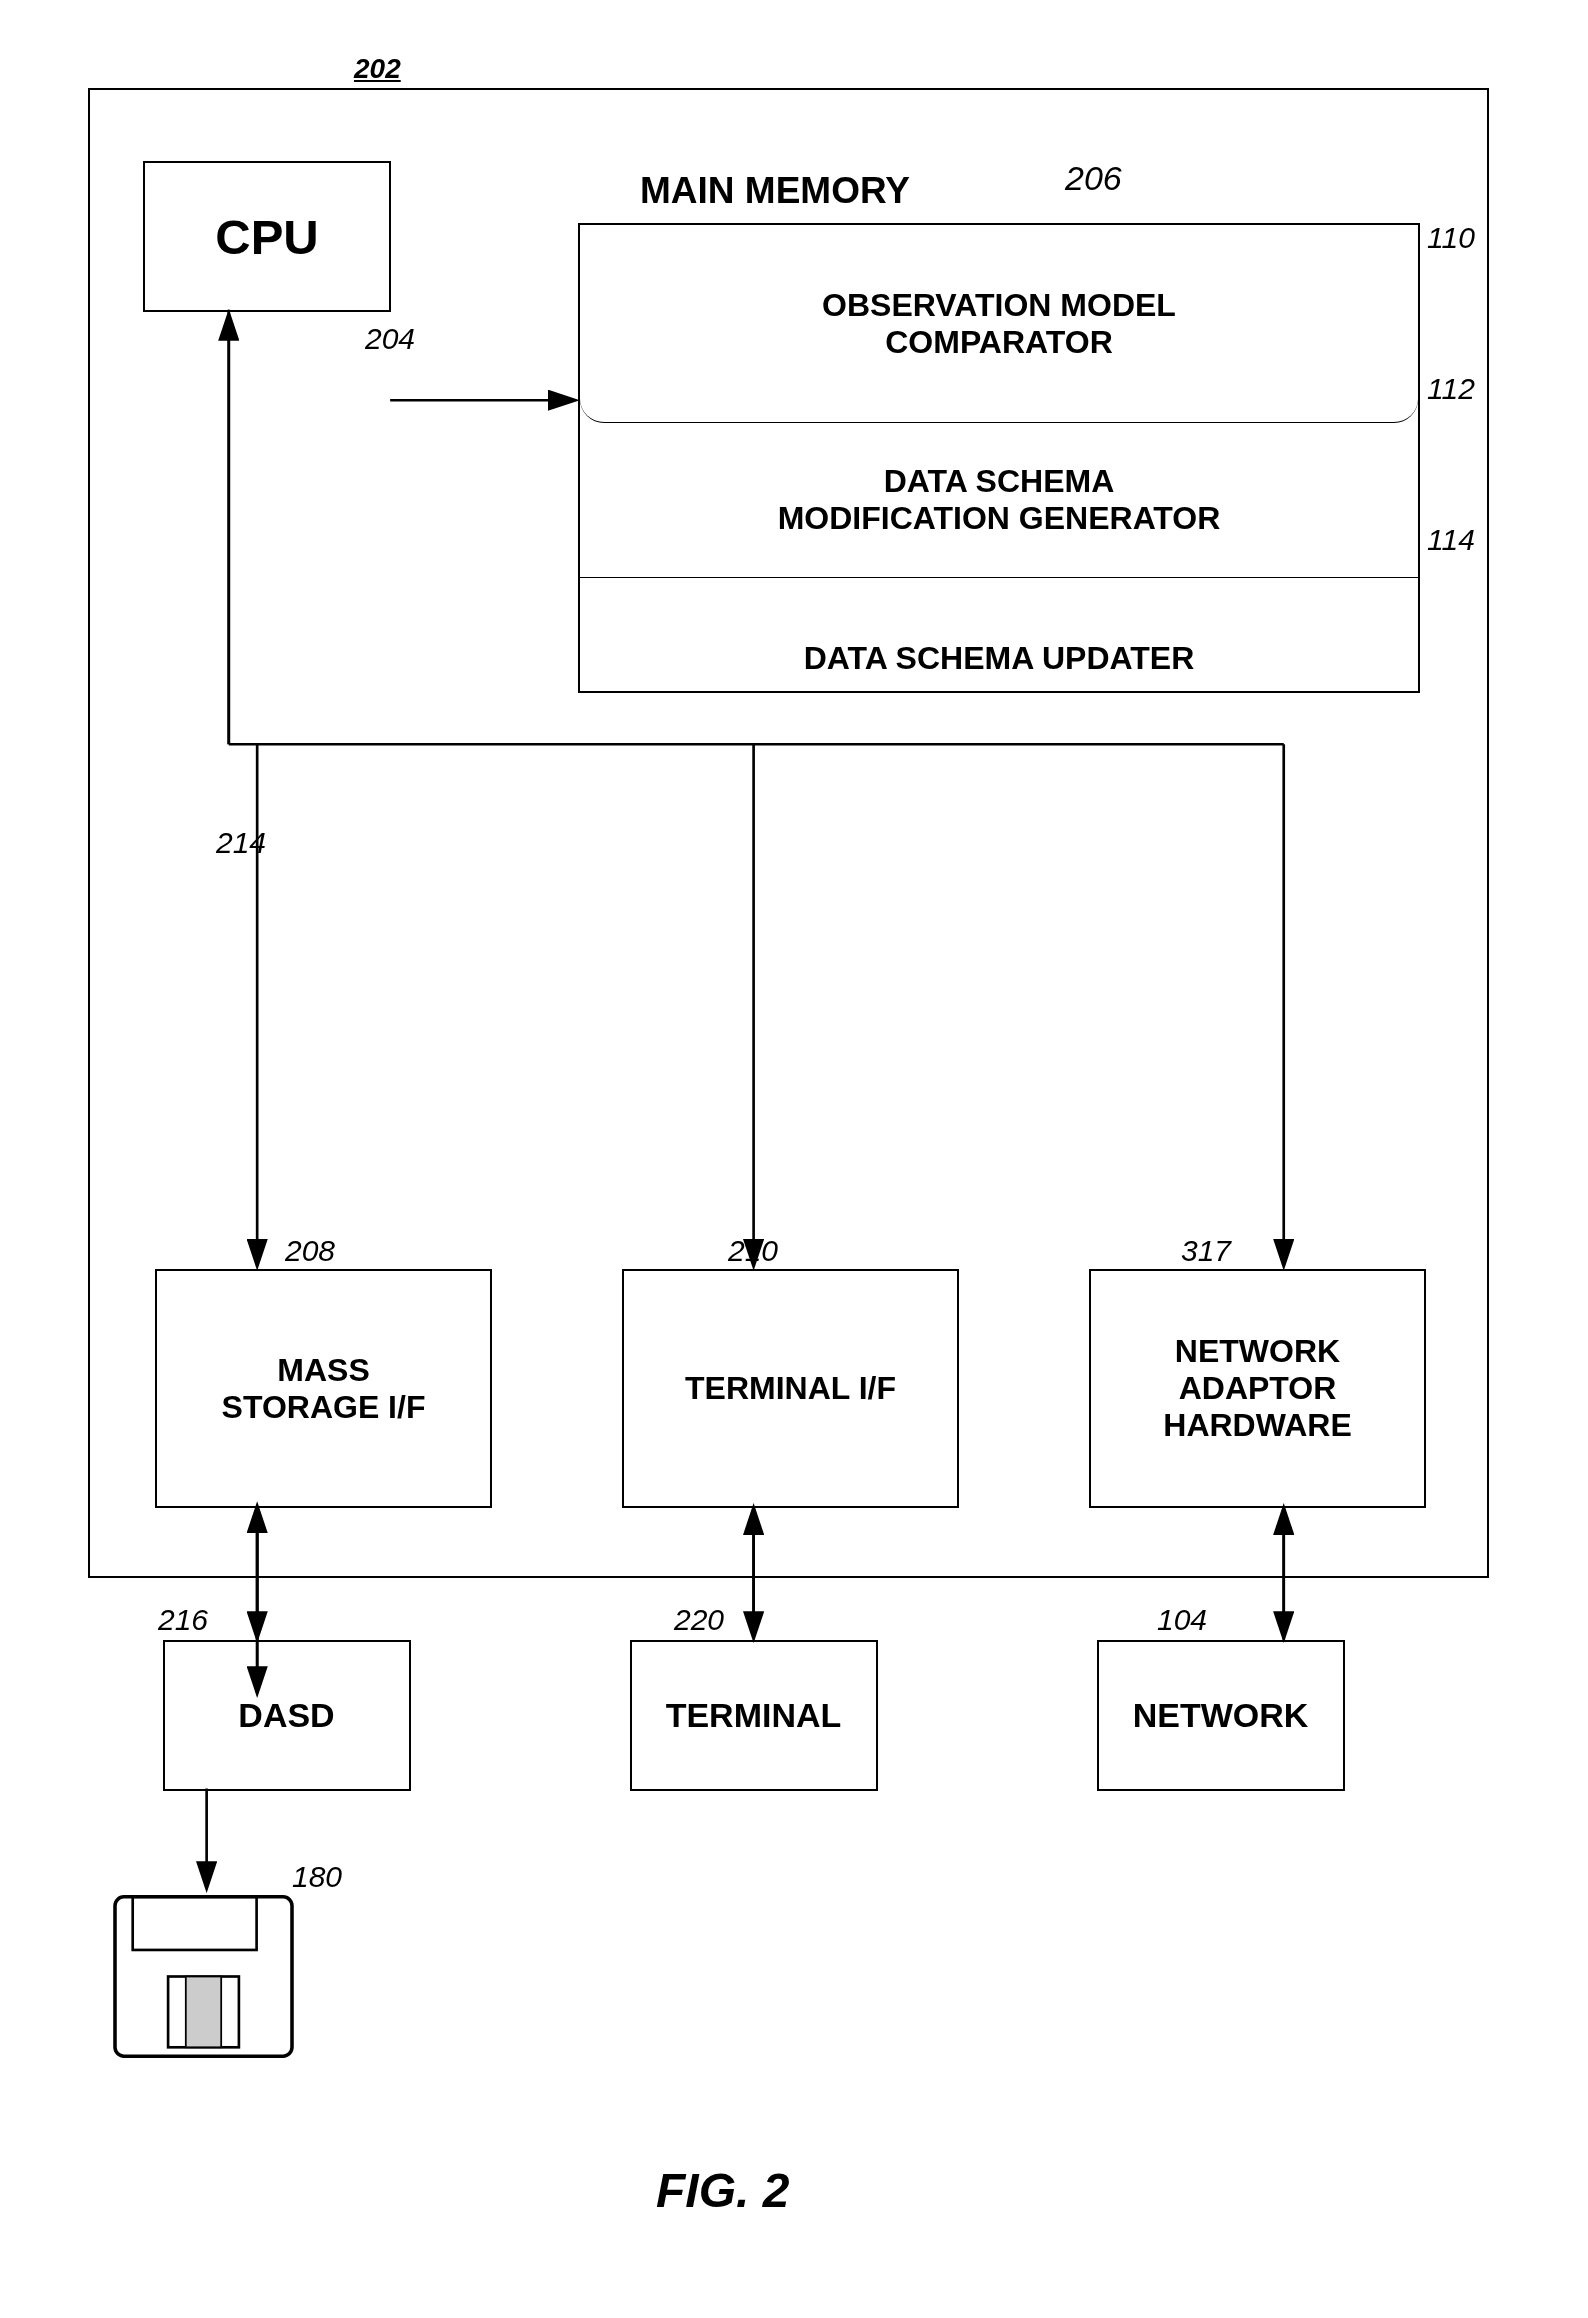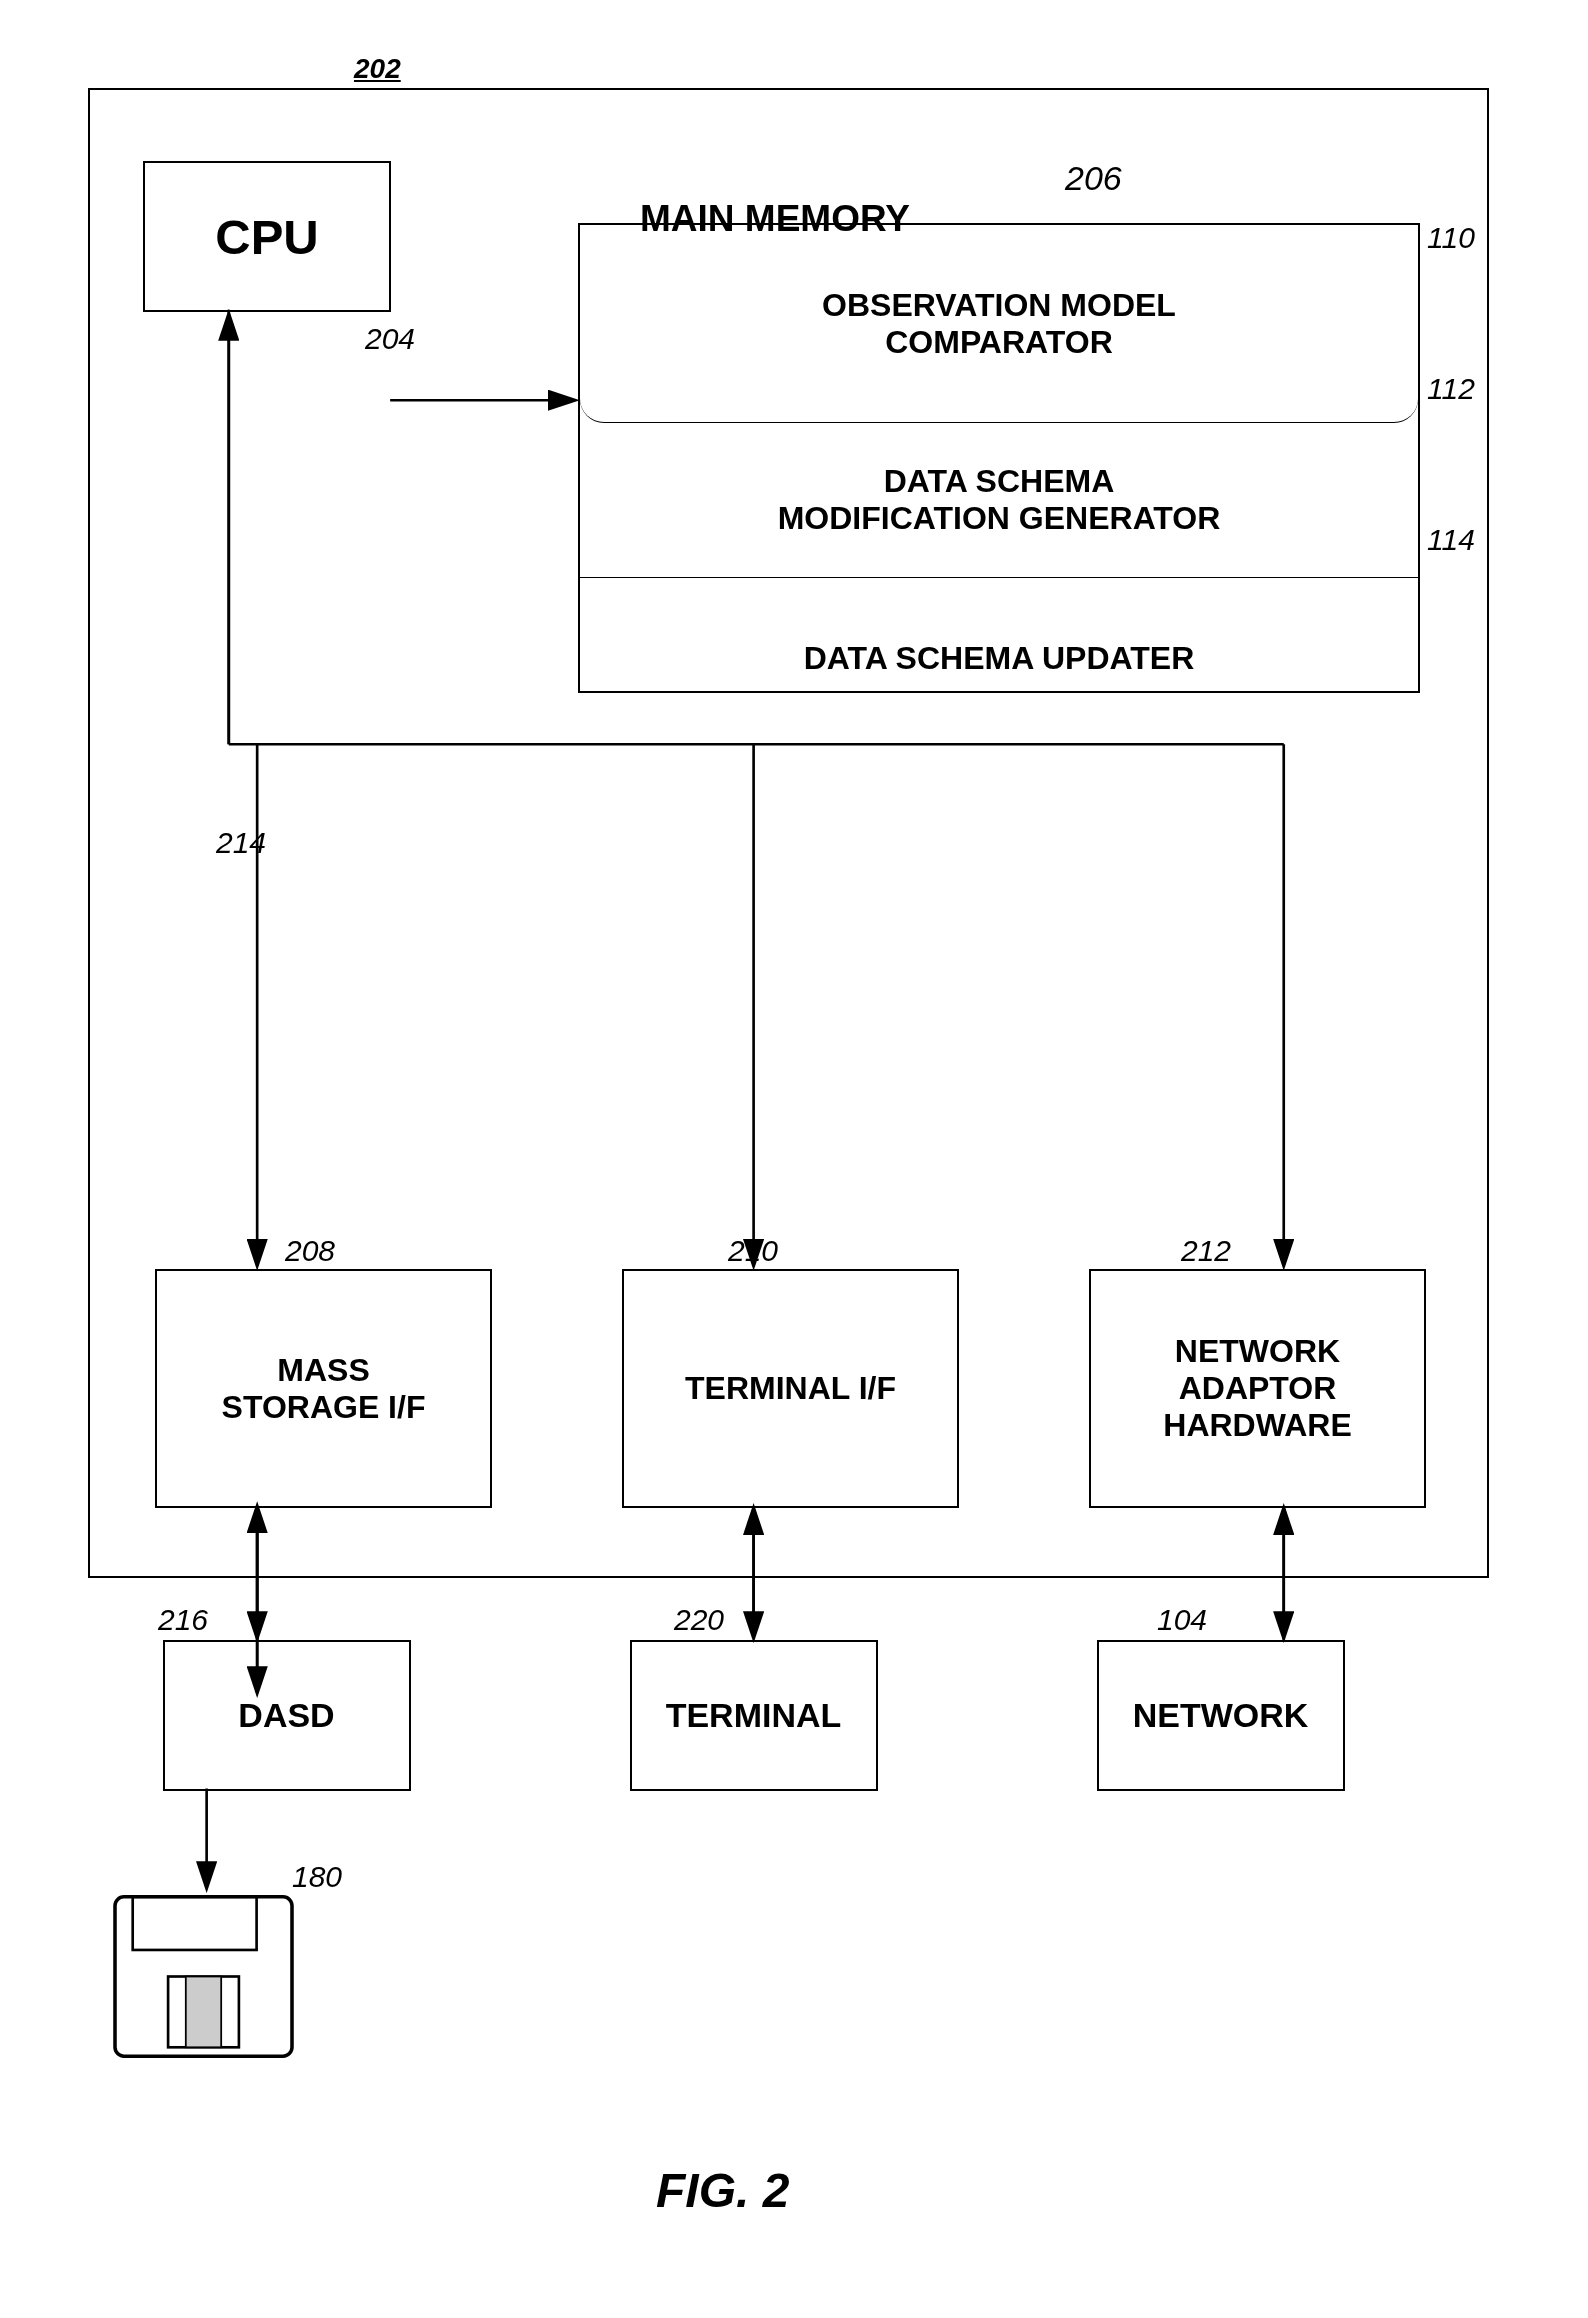--- a/index.html
+++ b/index.html
@@ -59,21 +59,20 @@
       font-size: 30px;
       font-style: italic;
     }
     
     .main-memory-label {
       position: absolute;
       top: 80px;
       left: 550px;
       font-size: 37px;
       font-weight: bold;
-      margin-top: 28px;
     }
     .label-206 {
       position: absolute;
       top: 69px;
       left: 975px;
       font-size: 34px;
       font-style: italic;
     }
     
     .memory-box {
@@ -323,21 +322,21 @@
     </div>
 
     <div class="label-110">110</div>
     <div class="label-112">112</div>
     <div class="label-114">114</div>
 
     <div class="label-214">214</div>
 
     <div class="label-208">208</div>
     <div class="label-210">210</div>
-    <div class="label-212">212</div>
+    <div class="label-212">317</div>
 
     <div class="bottom-boxes">
       <div class="bottom-box">
         MASS<br>STORAGE I/F
       </div>
       <div class="bottom-box">
         TERMINAL I/F
       </div>
       <div class="bottom-box">
         NETWORK<br>ADAPTOR<br>HARDWARE

